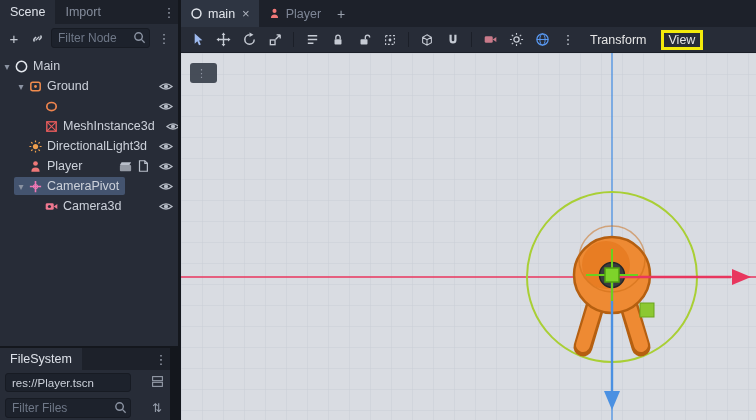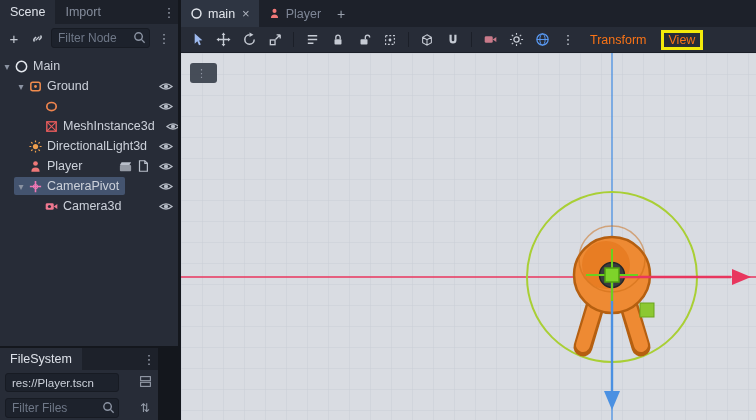--- a/index.html
+++ b/index.html
@@ -33,39 +33,39 @@
   .row-main { display:flex; align-items:center; height:18px; border-radius:2px; padding-right:6px; }
   .row-main.selected { background:var(--select-blue); }
   .tw { width:14px; text-align:center; color:#8b93a2; font-size:10px; flex:0 0 auto; }
   .d1 { margin-left:14px; } .d2 { margin-left:30px; }
   .n-ic { width:15px; height:15px; margin-right:4px; flex:0 0 auto; }
   .tree-label { white-space:nowrap; }
   .row-spring { flex:1; }
   .row-extra { width:16px; height:15px; margin-right:2px; color:#b9bfca; }
   .eye-btn { width:16px; height:15px; color:#b6bcc6; flex:0 0 auto; margin-left:4px; }
   
-  .fs-dock { position:absolute; left:0; top:348px; width:158px; height:72px; background:#272c37; display:flex; flex-direction:column; }
+  .fs-dock { position:absolute; left:0; top:348px; width:170px; height:72px; background:#272c37; display:flex; flex-direction:column; }
   .fs-row { height:25px; display:flex; align-items:center; gap:18px; padding:0 5px; }
   .path-wrap { flex:1; position:relative; }
   .path-wrap input {
     width:100%; box-sizing:border-box; height:19px; background:#1d222c; border:1px solid #171b23;
     border-radius:3px; color:#ccd1da; font-size:11.5px; padding:0 6px; outline:none; font-family:inherit;
   }
   .glyph-btn { color:#9aa1ae; font-size:12px; width:16px; text-align:center; }
   
   .main { position:absolute; left:181px; top:0; width:575px; height:420px; }
   .scene-tabbar { height:27px; background:#1d212a; display:flex; align-items:stretch; }
   .scene-tab { display:flex; align-items:center; gap:5px; padding:0 9px; color:#7e8696; }
   .scene-tab.active { background:#2e3542; color:#e2e6ec; }
   .scene-tab .close { color:#aeb4bf; font-size:13px; margin-left:2px; }
   .newtab-btn { width:22px; display:flex; align-items:center; justify-content:center; color:#9aa1ae; font-size:14px; }
   .toolbar3d { height:25px; background:#272c37; display:flex; align-items:center; padding:0 8px; gap:10px; border-bottom:1px solid #1b1f28; }
   .tb-ic { width:16px; height:16px; display:flex; align-items:center; justify-content:center; color:#c6cbd4; flex:0 0 auto; }
   .tb-sep { width:1px; height:15px; background:#1b1f28; flex:0 0 auto; }
-  .menu-btn { color:#f97316; padding:1px 4px; white-space:nowrap; }
+  .menu-btn { color:#e5e5e5; padding:1px 4px; white-space:nowrap; }
   .menu-btn.hl { border:3px solid var(--highlight); padding:0 5px; }
   .menu-pad { width:86px; flex:0 0 auto; }
   
   .viewport { position:absolute; left:0; top:53px; width:575px; height:367px; background:#d9dce2; }
   .viewport svg { display:block; }
   .view-chip {
     position:absolute; left:9px; top:10px; height:20px; background:rgba(58,64,76,0.92);
     border-radius:3px; display:flex; align-items:center; gap:6px; padding:0 10px 0 6px;
     color:#c3c8d2; font-size:12px;
   }

